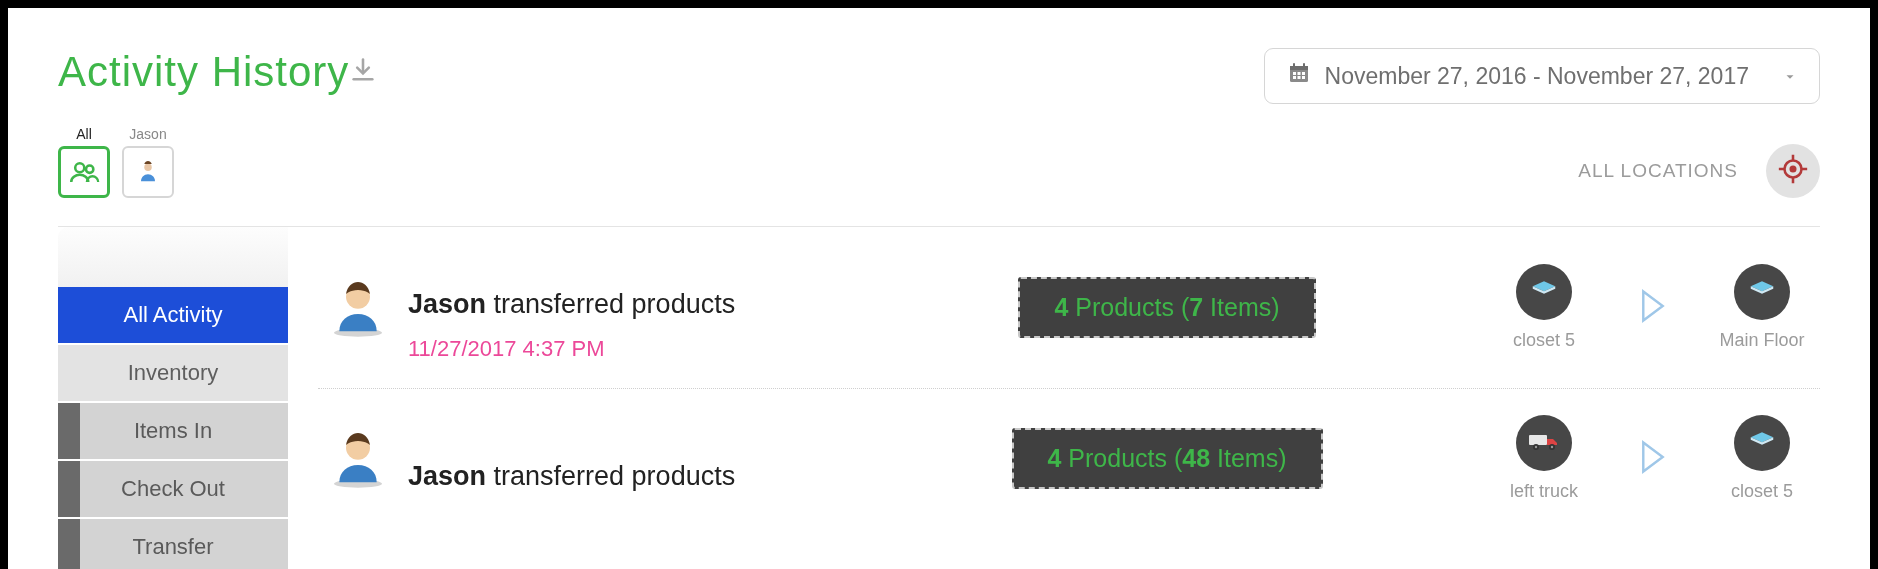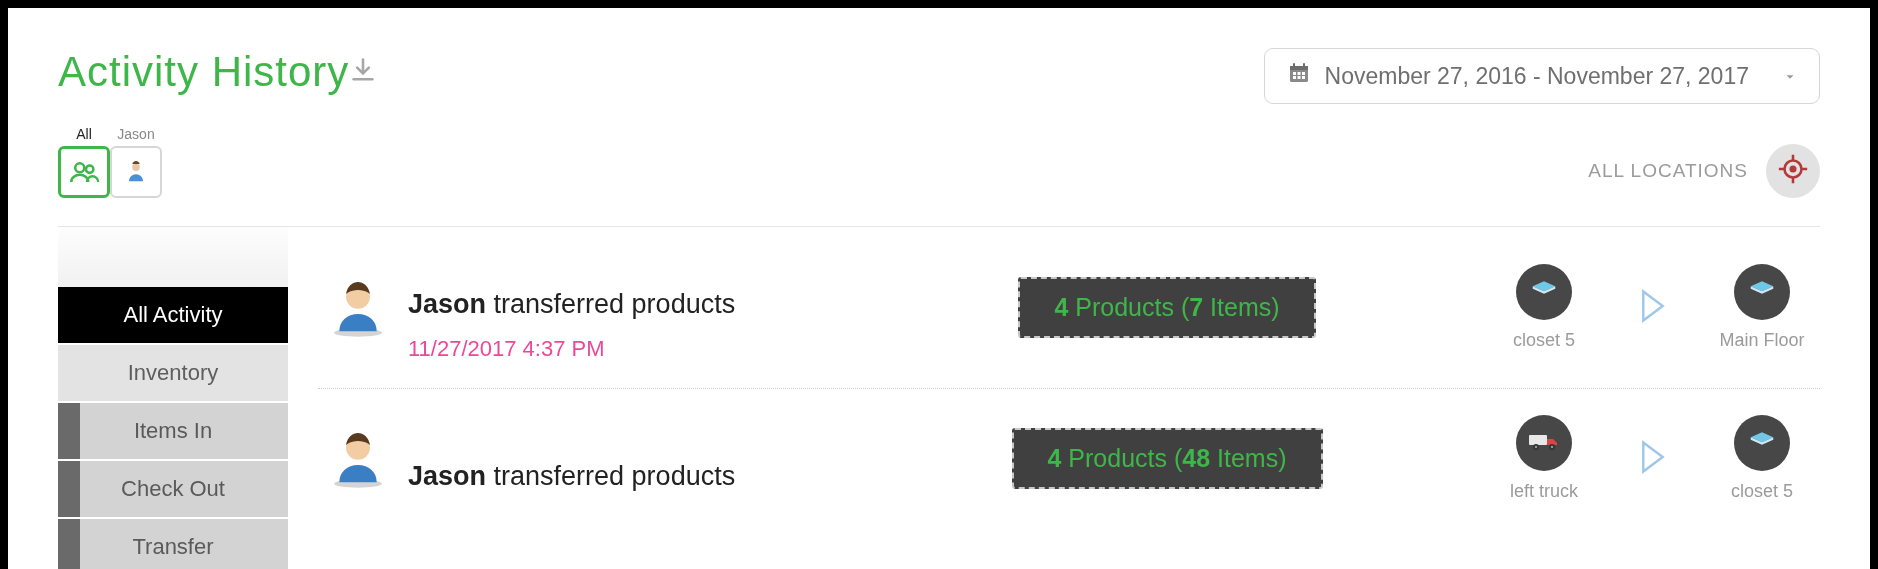--- a/index.html
+++ b/index.html
@@ -39,34 +39,34 @@
   font-size: 23px;
   cursor: pointer;
 }
 .date-picker .chev { margin-left: 20px; color:#9a9a9a; }
 .second-row {
   display: flex;
   justify-content: space-between;
   align-items: flex-end;
   margin-top: 10px;
 }
-.users-filter { display: flex; gap: 0; }
+.users-filter { display: flex; gap: 12px; }
 .user-chip { display:flex; flex-direction:column; align-items:center; gap:4px; }
 .user-chip-label { font-size: 14px; color:#888; }
 .user-chip-label.active { color:#222; font-weight:500; }
 .user-chip-box {
   width: 52px; height: 52px;
   border: 2px solid #d6d6d6;
   border-radius: 6px;
   display:flex; align-items:center; justify-content:center;
   background:#fff;
   cursor:pointer;
 }
 .user-chip-box.active { border-color:#3eb649; border-width:3px; }
-.locations-row { display:flex; align-items:center; gap:18px; margin-top:30px;}
+.locations-row { display:flex; align-items:center; gap:28px; margin-top:30px;}
 .locations-label { color:#9b9b9b; font-size:19px; letter-spacing:1px; }
 .locations-btn {
   width:54px; height:54px; border-radius:50%;
   background:#e2e2e2;
   display:flex; align-items:center; justify-content:center;
   cursor:pointer;
 }
 .main-area {
   display:flex;
   margin-top: 28px;
@@ -90,21 +90,21 @@
 .side-item {
   height: 56px;
   display:flex; align-items:center; justify-content:center;
   color:#5e5e5e;
   font-size:22px;
   background:#e3e3e3;
   margin-bottom:2px;
   cursor:pointer;
   position:relative;
 }
-.side-item.green { background:#000000; color:#fff; }
+.side-item.green { background:#1d4ed8; color:#fff; }
 .side-item.sub::before {
   content:"";
   position:absolute;
   left:0; top:0; bottom:0;
   width:22px;
   background:#6a6a6a;
 }
 .side-item.lighter { background:#d3d3d3; color:#5a5a5a; }
 .activity-list { flex:1; padding-left: 30px; }
 .activity-row {

